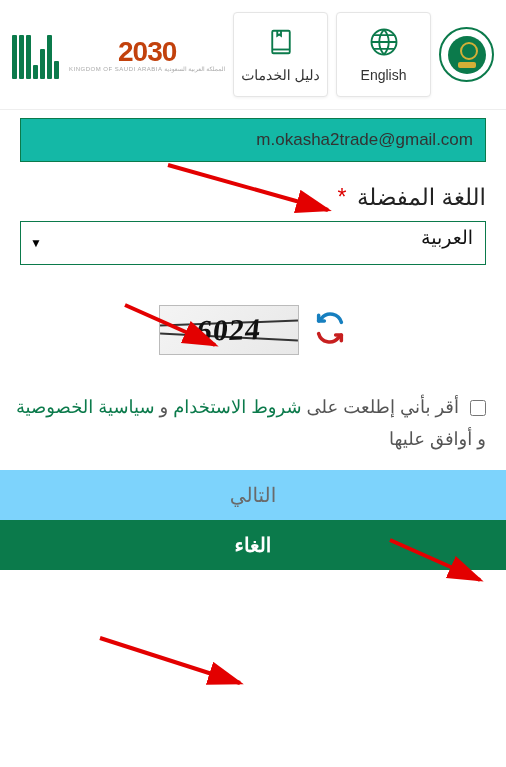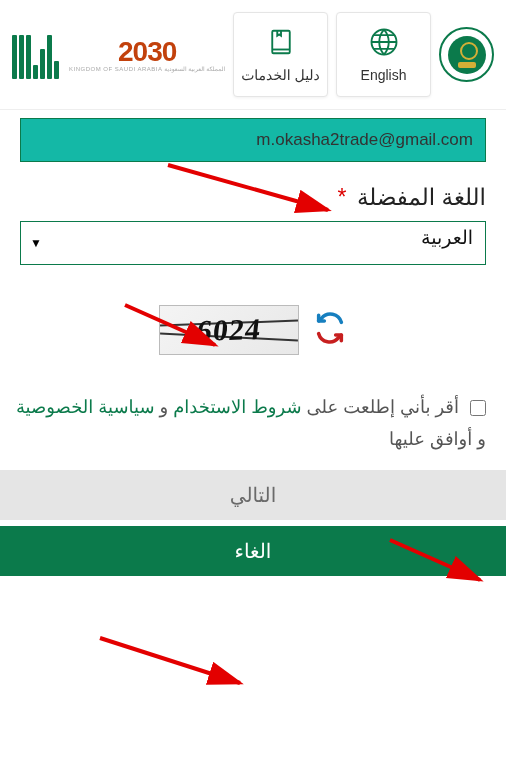--- a/index.html
+++ b/index.html
@@ -223,27 +223,27 @@
   .consent .link { color: #0b7a4b; cursor: pointer; }
 
   .btn {
     width: 100%;
     height: 50px;
     border: none;
     font-size: 20px;
     cursor: pointer;
   }
   .btn-next {
-    background: #e5e5e5;
+    background: #7dd3fc;
     color: #6a6a6a;
   }
   .btn-cancel {
     background: #0b7a4b;
     color: #fff;
-    margin-top: 6px;
+    font-weight: bold;
   }
 
   
   .arrow {
     position: absolute;
     pointer-events: none;
     z-index: 50;
   }
 </style>
 </head>

